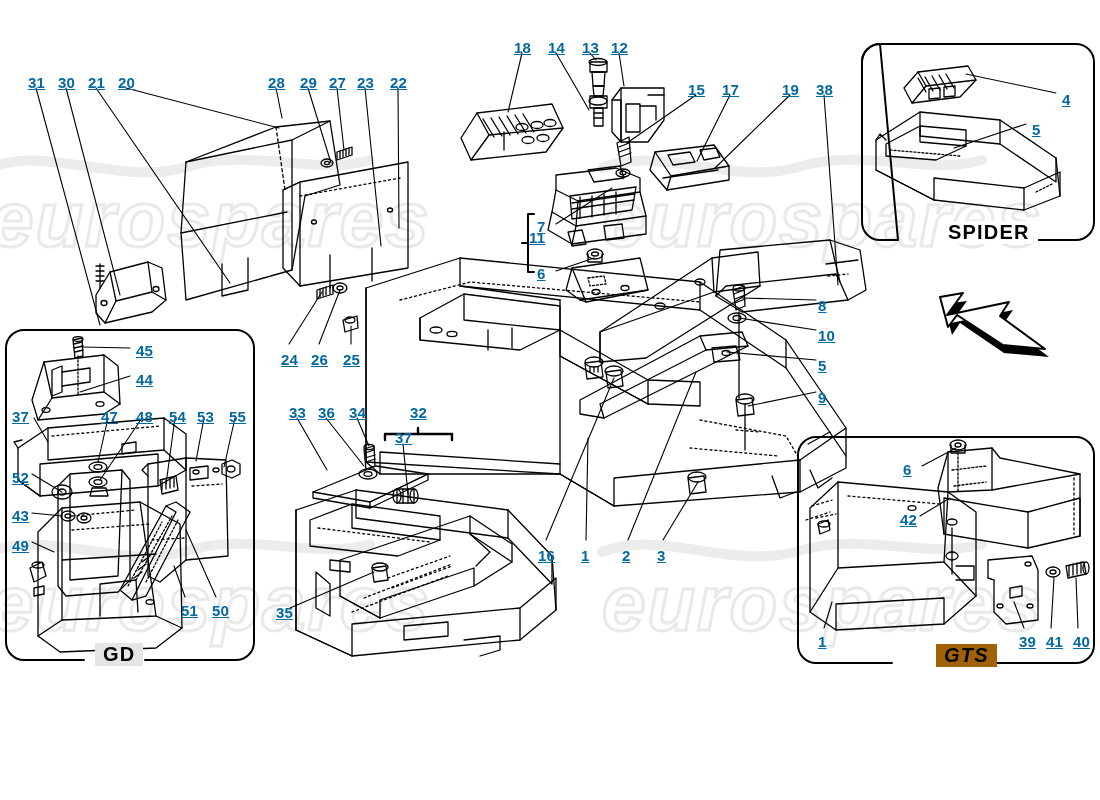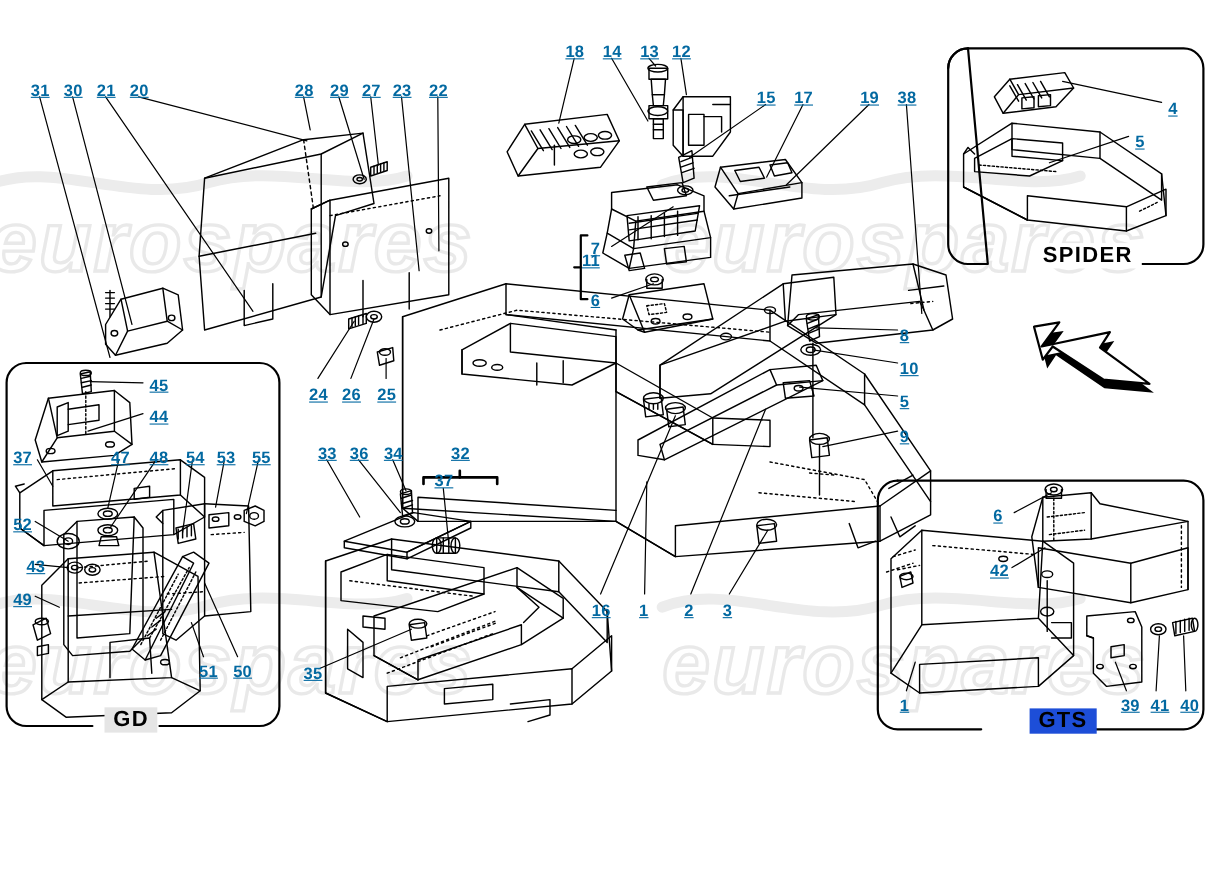--- a/index.html
+++ b/index.html
@@ -585,30 +585,30 @@
       <div class="lbl" style="left: 1032px; top: 122px;">5</div>
       <div class="lbl" style="left: 136px; top: 343px;">45</div>
       <div class="lbl" style="left: 136px; top: 372px;">44</div>
       <div class="lbl" style="left: 12px; top: 409px;">37</div>
       <div class="lbl" style="left: 101px; top: 409px;">47</div>
       <div class="lbl" style="left: 136px; top: 409px;">48</div>
       <div class="lbl" style="left: 169px; top: 409px;">54</div>
       <div class="lbl" style="left: 197px; top: 409px;">53</div>
       <div class="lbl" style="left: 229px; top: 409px;">55</div>
       <div class="lbl" style="left: 12px; top: 470px;">52</div>
-      <div class="lbl" style="left: 24px; top: 508px;">43</div>
+      <div class="lbl" style="left: 12px; top: 508px;">43</div>
       <div class="lbl" style="left: 12px; top: 538px;">49</div>
       <div class="lbl" style="left: 181px; top: 603px;">51</div>
       <div class="lbl" style="left: 212px; top: 603px;">50</div>
       <div class="lbl" style="left: 903px; top: 462px;">6</div>
       <div class="lbl" style="left: 900px; top: 512px; text-align: right;">42</div>
       <div class="lbl" style="left: 818px; top: 634px;">1</div>
       <div class="lbl" style="left: 1019px; top: 634px; text-align: center;">39</div>
       <div class="lbl" style="left: 1046px; top: 634px;">41</div>
       <div class="lbl" style="left: 1073px; top: 634px;">40</div>
     </div>
   <div id="group-labels">
       <div class="grouplbl" style="left: 940px; top: 221px; background: rgb(255, 255, 255); padding: 0px 8px;">SPIDER</div>
       <div class="grouplbl" style="left: 95px; top: 643px; background: #e5e5e5; padding: 0px 8px;">GD</div>
-      <div class="grouplbl" style="left: 936px; top: 644px; background: #1d4ed8; padding: 0px 8px;">GTS</div>
+      <div class="grouplbl" style="left: 936px; top: 644px; background: #a16207; padding: 0px 8px; font-style: italic;">GTS</div>
     </div>
 
 </div>
 
 </body></html>

